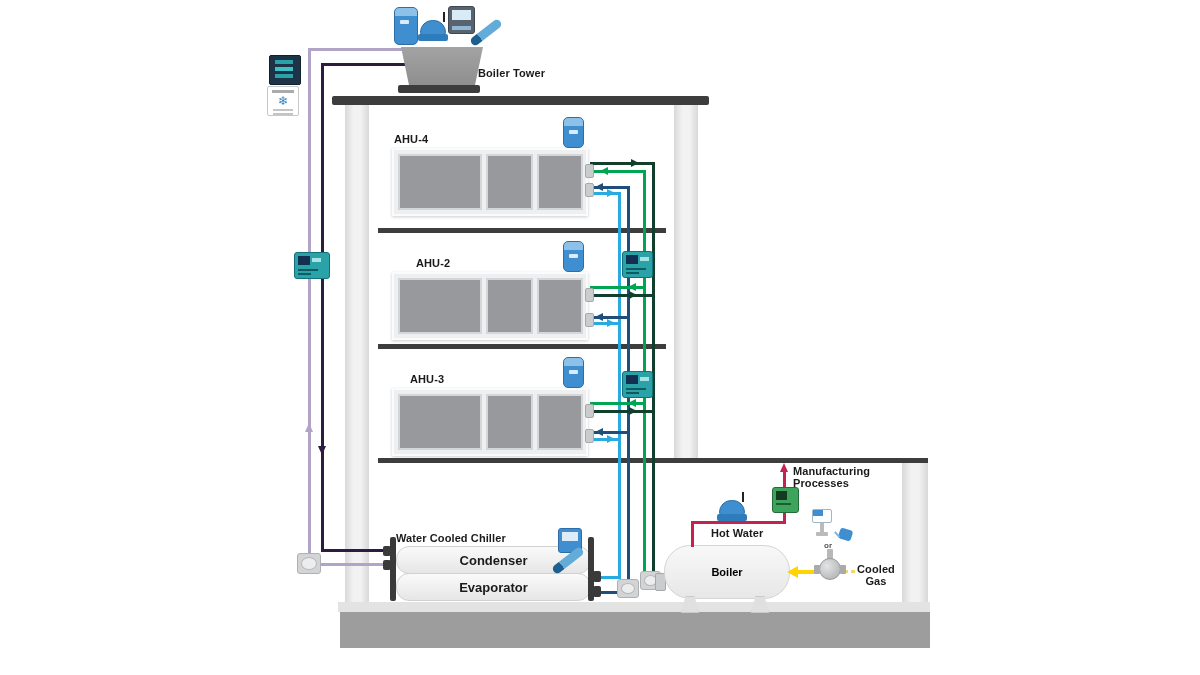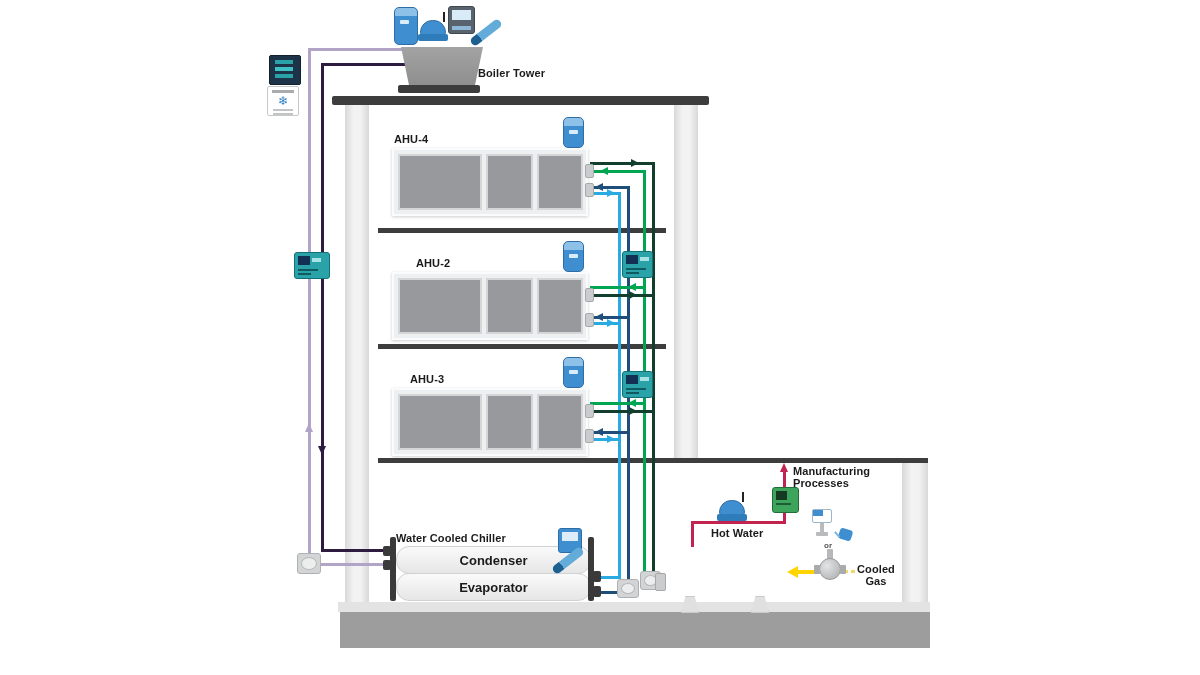--- a/index.html
+++ b/index.html
@@ -276,20 +276,23 @@
   <div class="portd" style="left:593px;top:571px;width:8px;height:11px"></div>
   <div class="portd" style="left:593px;top:586px;width:8px;height:11px"></div>
   <div class="bmeter" style="left:558px;top:528px;width:22px;height:23px">
     <div class="scrn"></div>
   </div>
   <div class="pen" style="left:550px;top:556px"></div>
   <div class="pump" style="left:617px;top:579px;width:20px;height:17px"></div>
   <div class="pump" style="left:640px;top:571px;width:19px;height:17px"></div>
 
   <div class="port" style="left:655px;top:573px;width:9px;height:16px"></div>
+  <div class="boiler" style="left:664px;top:545px;width:124px;height:52px">
+    <span class="lbl-in" style="font-size:11px;font-weight:600">Boiler</span>
+  </div>
   <div class="leg" style="left:681px;top:596px;width:16px;height:15px"></div>
   <div class="leg" style="left:751px;top:596px;width:16px;height:15px"></div>
 
   <div class="pipe c-red" style="left:691px;top:521px;width:3px;height:26px"></div>
   <div class="pipe c-red" style="left:691px;top:521px;width:95px;height:3px"></div>
   <div class="pipe c-red" style="left:783px;top:509px;width:3px;height:14px"></div>
   <div class="gdev" style="left:772px;top:487px;width:25px;height:24px">
     <div class="scr"></div>
       <div class="ln"></div>
   </div>

